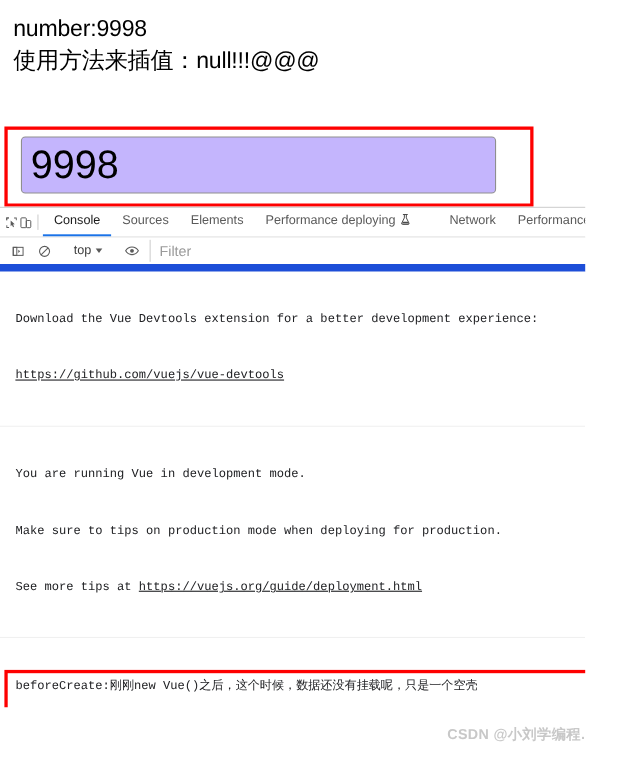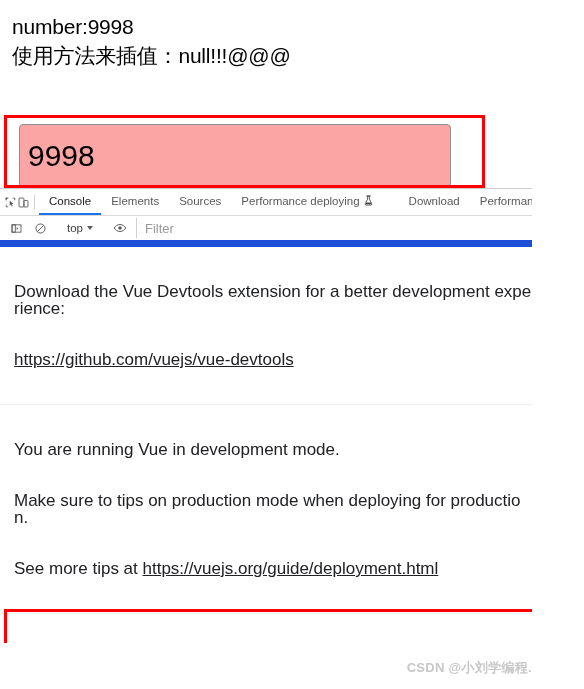--- a/index.html
+++ b/index.html
@@ -36,27 +36,27 @@
     letter-spacing: -0.2px;
   }
   #heading-1 { padding-top: 14px; }
   #heading-2 { padding-top: 2px; }
 
   .value-input {
     position: absolute;
     left: 19px;
     top: 124px;
     width: 432px;
-    height: 64px;
+    height: 52px;
     box-sizing: border-box;
     border: 1px solid #8f8f8f;
     border-radius: 4px;
-    background: #fca5a5;
-    font-family: "Liberation Sans", sans-serif;
-    font-size: 30px;
+    background: #c4b5fd;
+    font-family: "Liberation Sans", sans-serif;
+    font-size: 36px;
     color: #000000;
     padding: 0 8px;
     outline: none;
   }
 
   
   #red-box-input {
     position: absolute;
     left: 4px;
     top: 115px;
@@ -162,22 +162,22 @@
   
   #console-body {
     position: relative;
     height: 396px;
     overflow: hidden;
     background: #ffffff;
   }
   .msg {
     border-bottom: 1px solid #f0f0f0;
     padding: 2px 0 2px 14px;
-    font-family: Liberation Sans, sans-serif;
-    font-size: 17px;
+    font-family: Liberation Mono, monospace;
+    font-size: 11px;
     line-height: 17px;
     color: #202124;
     white-space: pre-wrap;
     word-break: break-all;
   }
   .msg a {
     color: #202124;
     text-decoration: underline;
   }
   .msg-line { display: block; }
@@ -242,37 +242,37 @@
         <rect x="8.5" y="5.5" width="5" height="8" rx="1" fill="none" stroke="#5a5a5a" stroke-width="1.1"></rect>
       </svg>
     </div>
 
     <div class="tool-sep"></div>
 
     <div class="dt-tab selected">
       <span>Console</span>
     </div>
     <div class="dt-tab">
+      <span>Sources</span>
+    </div>
+    <div class="dt-tab">
       <span>Elements</span>
-    </div>
-    <div class="dt-tab">
-      <span>Sources</span>
     </div>
     <div class="dt-tab">
       <span>Performance deploying</span>
       <span>
         <svg width="9" height="11" viewBox="0 0 10 12" aria-hidden="true">
           <path d="M4 1h2v3.4l2.6 5.2A1 1 0 0 1 7.7 11H2.3a1 1 0 0 1-.9-1.4L4 4.4V1z" fill="none" stroke="#4a4a4a" stroke-width="1"></path>
           <path d="M3 1h4" stroke="#4a4a4a" stroke-width="1.1" stroke-linecap="round"></path>
           <path d="M2.6 8.2h4.8l1 2H1.6l1-2z" fill="#4a4a4a"></path>
         </svg>
       </span>
     </div>
     <div class="dt-tab gap-before">
-      <span>Download</span>
+      <span>Network</span>
     </div>
     <div class="dt-tab">
       <span>Performance</span>
     </div>
     <div class="dt-tab">
       <span>Memory</span>
     </div>
   </div>
 
   <div id="devtools-controlbar">
@@ -317,18 +317,21 @@
       <span class="msg-line">Download the Vue Devtools extension for a better development experience:</span>
       <span class="msg-line"><a href="#">https://github.com/vuejs/vue-devtools</a></span>
     </div>
 
     <div class="msg">
       <span class="msg-line">You are running Vue in development mode.</span>
       <span class="msg-line">Make sure to tips on production mode when deploying for production.</span>
       <span class="msg-line">See more tips at <a href="#">https://vuejs.org/guide/deployment.html</a></span>
     </div>
 
+    <div class="msg">
+      <span class="msg-line">beforeCreate:刚刚new Vue()之后，这个时候，数据还没有挂载呢，只是一个空壳</span>
+    </div>
 
     <div id="red-box-logs"></div>
   </div>
 </div>
 
 <div id="watermark">CSDN @小刘学编程.</div>
 
 </body></html>

